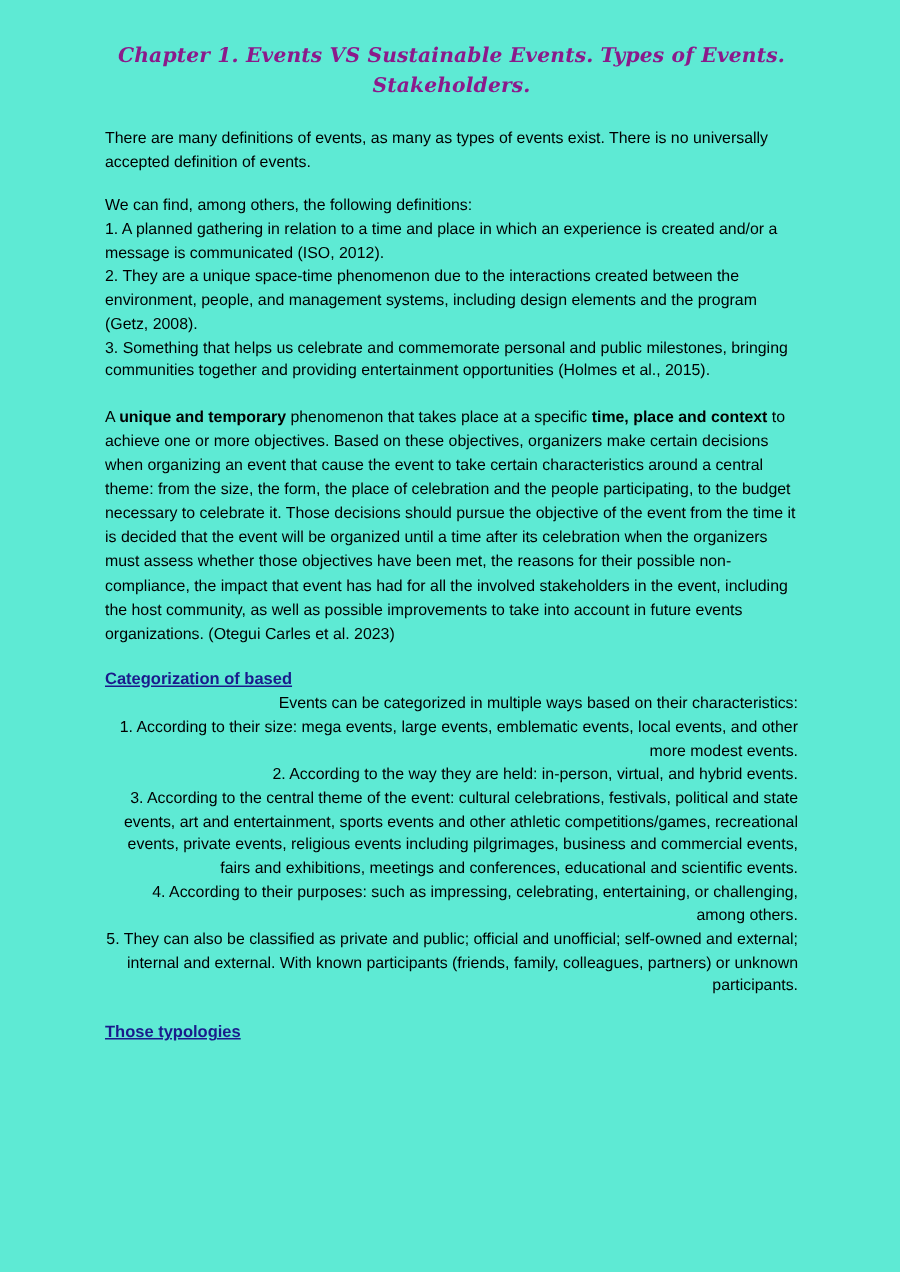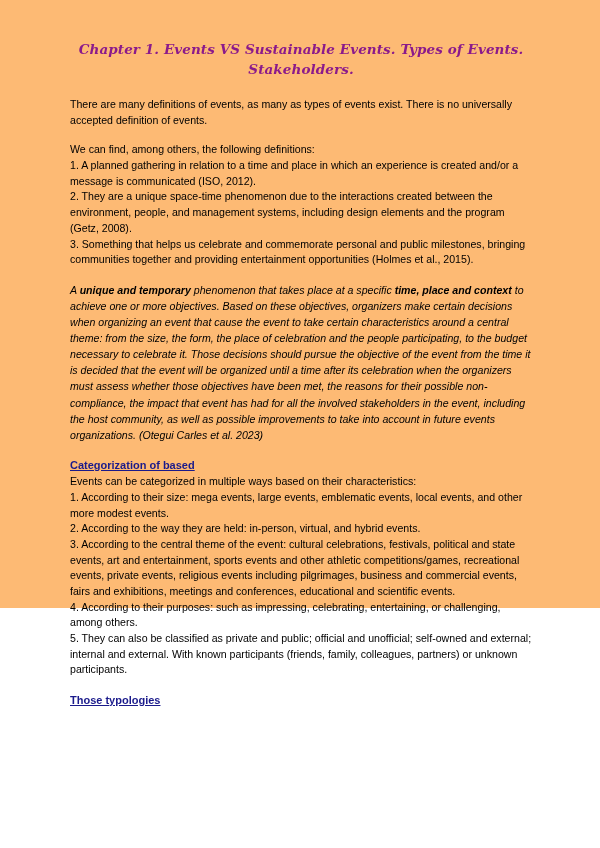--- a/index.html
+++ b/index.html
@@ -10,23 +10,23 @@
   body {
     width: 600px;
     height: 848px;
     font-family: "Liberation Sans", sans-serif;
     color: #000000;
     overflow: hidden;
   }
   .page {
     box-sizing: border-box;
     width: 600px;
-    height: 608px;
-    padding: 40px 68px 0 70px;
-    background: #fdba74;
+    height: 848px;
+    padding: 28px 68px 0 70px;
+    background: #5eead4;
   }
   .doc-title {
     color: #8b1a8b;
     font-family: "DejaVu Serif", serif;
     font-style: italic;
     font-weight: bold;
     font-size: 13.5px;
     line-height: 1.45;
     text-align: center;
     margin: 0 0 18px 0;
@@ -43,21 +43,20 @@
   p.body-text {
     font-size: 10.6px;
     line-height: 1.48;
     margin: 0;
     text-align: left;
   }
   .spacer-md { height: 14px; }
   .block-quote {
     font-size: 10.6px;
     line-height: 1.52;
-    font-style: italic;
     margin: 0;
     text-align: left;
   }
   .block-quote b {
     font-weight: bold;
   }
 </style>
 </head>
 <body>
 
@@ -74,21 +73,21 @@
 2. They are a unique space-time phenomenon due to the interactions created between the environment, people, and management systems, including design elements and the program (Getz, 2008).
 3. Something that helps us celebrate and commemorate personal and public milestones, bringing communities together and providing entertainment opportunities (Holmes et al., 2015).</p>
 
   <div class="spacer-md"></div>
 
   <p class="block-quote"><span>A </span><b>unique and temporary</b><span> phenomenon that takes place at a specific </span><b>time, place and context</b><span> to achieve one or more objectives. Based on these objectives, organizers make certain decisions when organizing an event that cause the event to take certain characteristics around a central theme: from the size, the form, the place of celebration and the people participating, to the budget necessary to celebrate it. Those decisions should pursue the objective of the event from the time it is decided that the event will be organized until a time after its celebration when the organizers must assess whether those objectives have been met, the reasons for their possible non-compliance, the impact that event has had for all the involved stakeholders in the event, including the host community, as well as possible improvements to take into account in future events organizations. (Otegui Carles et al. 2023)</span></p>
 
   <div class="spacer-md"></div>
 
   <div class="heading">Categorization of based</div>
-  <p class="body-text" style="white-space: pre-wrap;">Events can be categorized in multiple ways based on their characteristics:
+  <p class="body-text" style="white-space: pre-wrap; text-align: right;">Events can be categorized in multiple ways based on their characteristics:
 1. According to their size: mega events, large events, emblematic events, local events, and other more modest events.
 2. According to the way they are held: in-person, virtual, and hybrid events.
 3. According to the central theme of the event: cultural celebrations, festivals, political and state events, art and entertainment, sports events and other athletic competitions/games, recreational events, private events, religious events including pilgrimages, business and commercial events, fairs and exhibitions, meetings and conferences, educational and scientific events.
 4. According to their purposes: such as impressing, celebrating, entertaining, or challenging, among others.
 5. They can also be classified as private and public; official and unofficial; self-owned and external; internal and external. With known participants (friends, family, colleagues, partners) or unknown participants.</p>
 
   <div class="spacer-md"></div>
 
   <div class="heading">Those typologies</div>
 

